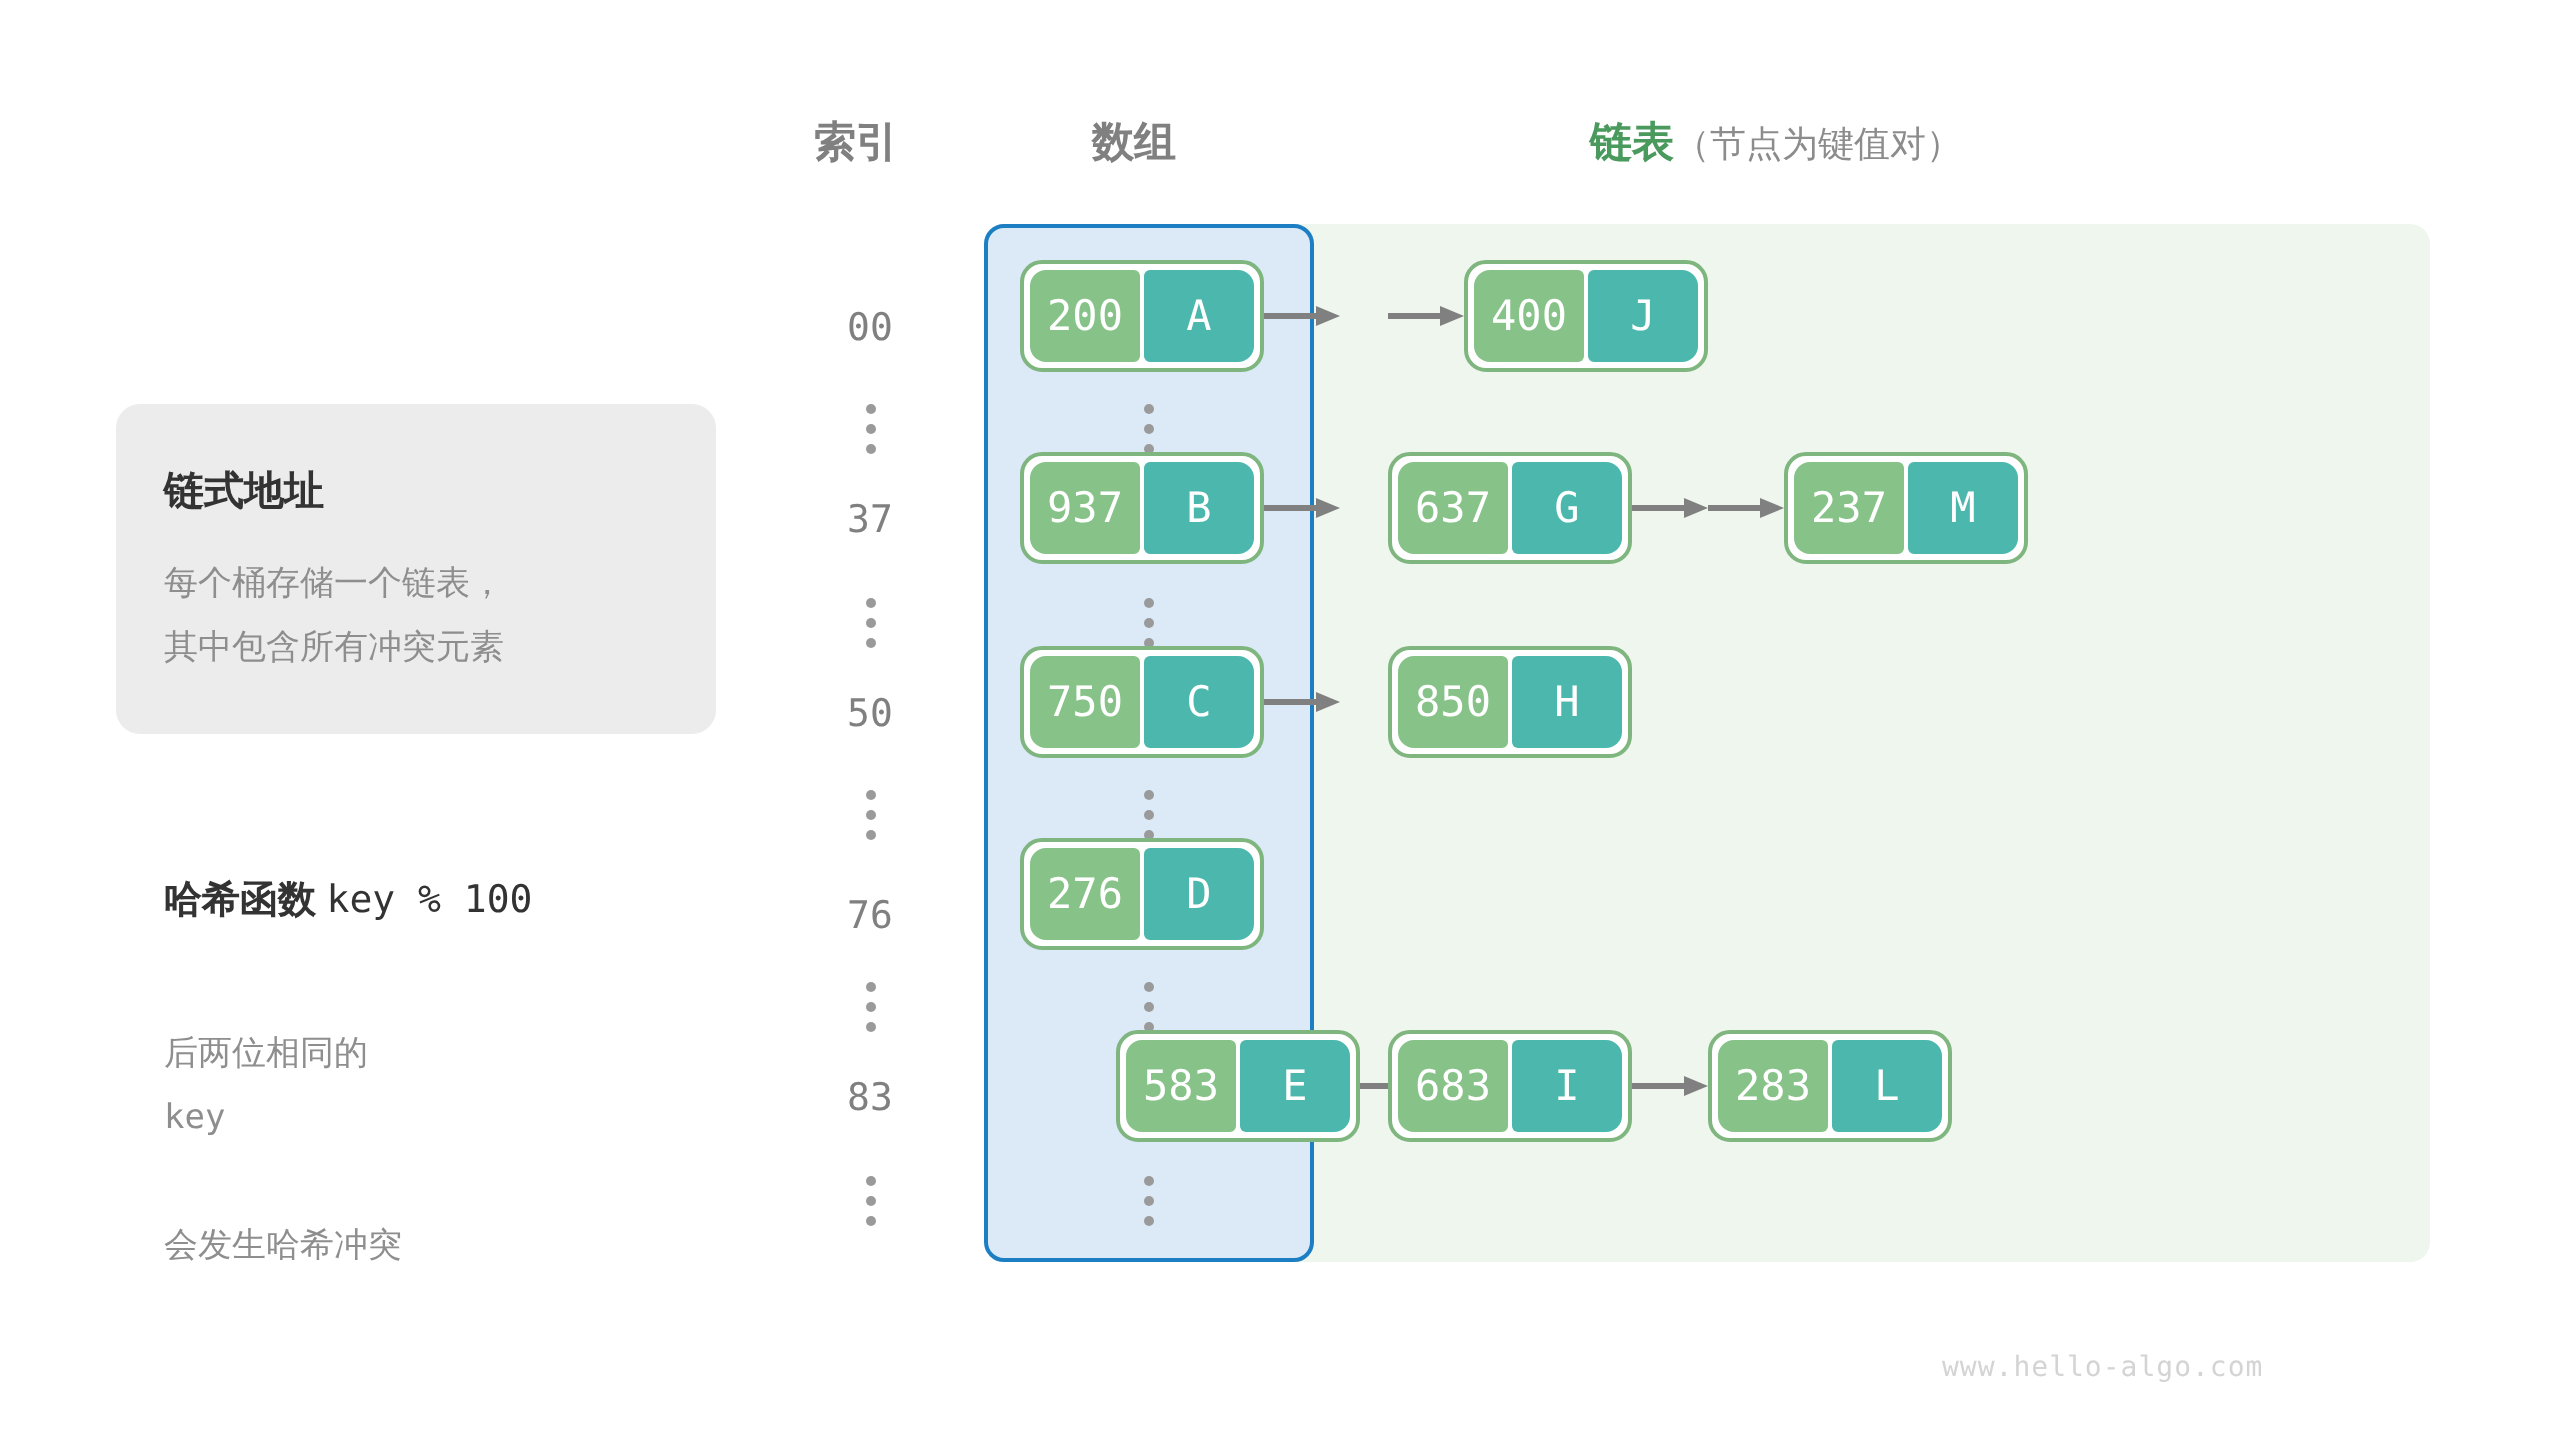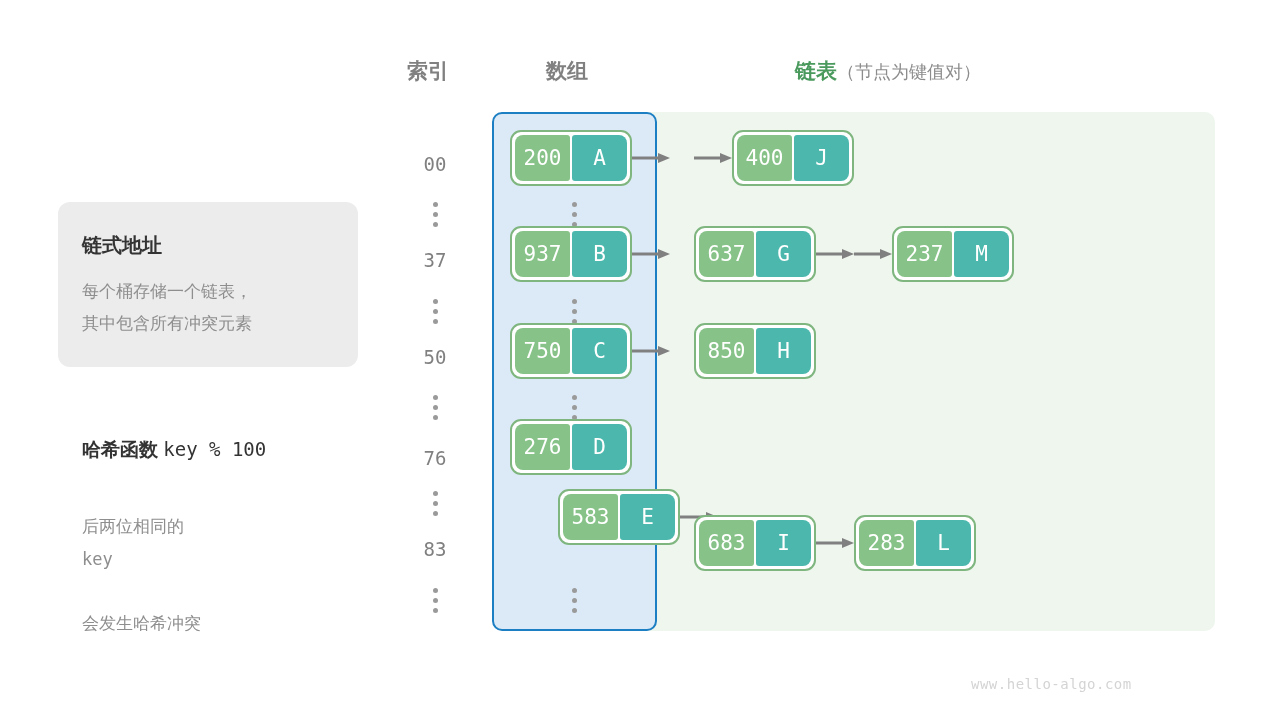--- a/index.html
+++ b/index.html
@@ -206,21 +206,21 @@
         <i></i>
         <i></i>
         <i></i>
       </div>
       <div class="dots arr-dots" style="top: 491px;">
         <i></i>
         <i></i>
         <i></i>
       </div>
       <div class="idx" style="top: 538px;">83</div>
-      <div class="row" style="left: 510px; top: 495px; padding-left: 48px;">
+      <div class="row" style="left: 510px; top: 521px; padding-left: 48px;">
         <div class="node">
           <div class="key">583</div>
           <div class="val">E</div>
         </div>
         <svg class="arrow" viewBox="0 0 38 12">
           <line x1="0" y1="6" x2="27" y2="6" stroke="#808080" stroke-width="3"></line>
           <polygon points="26,1 38,6 26,11" fill="#808080"></polygon>
         </svg>
       </div>
       <div class="row" style="left: 694px; top: 521px;">

